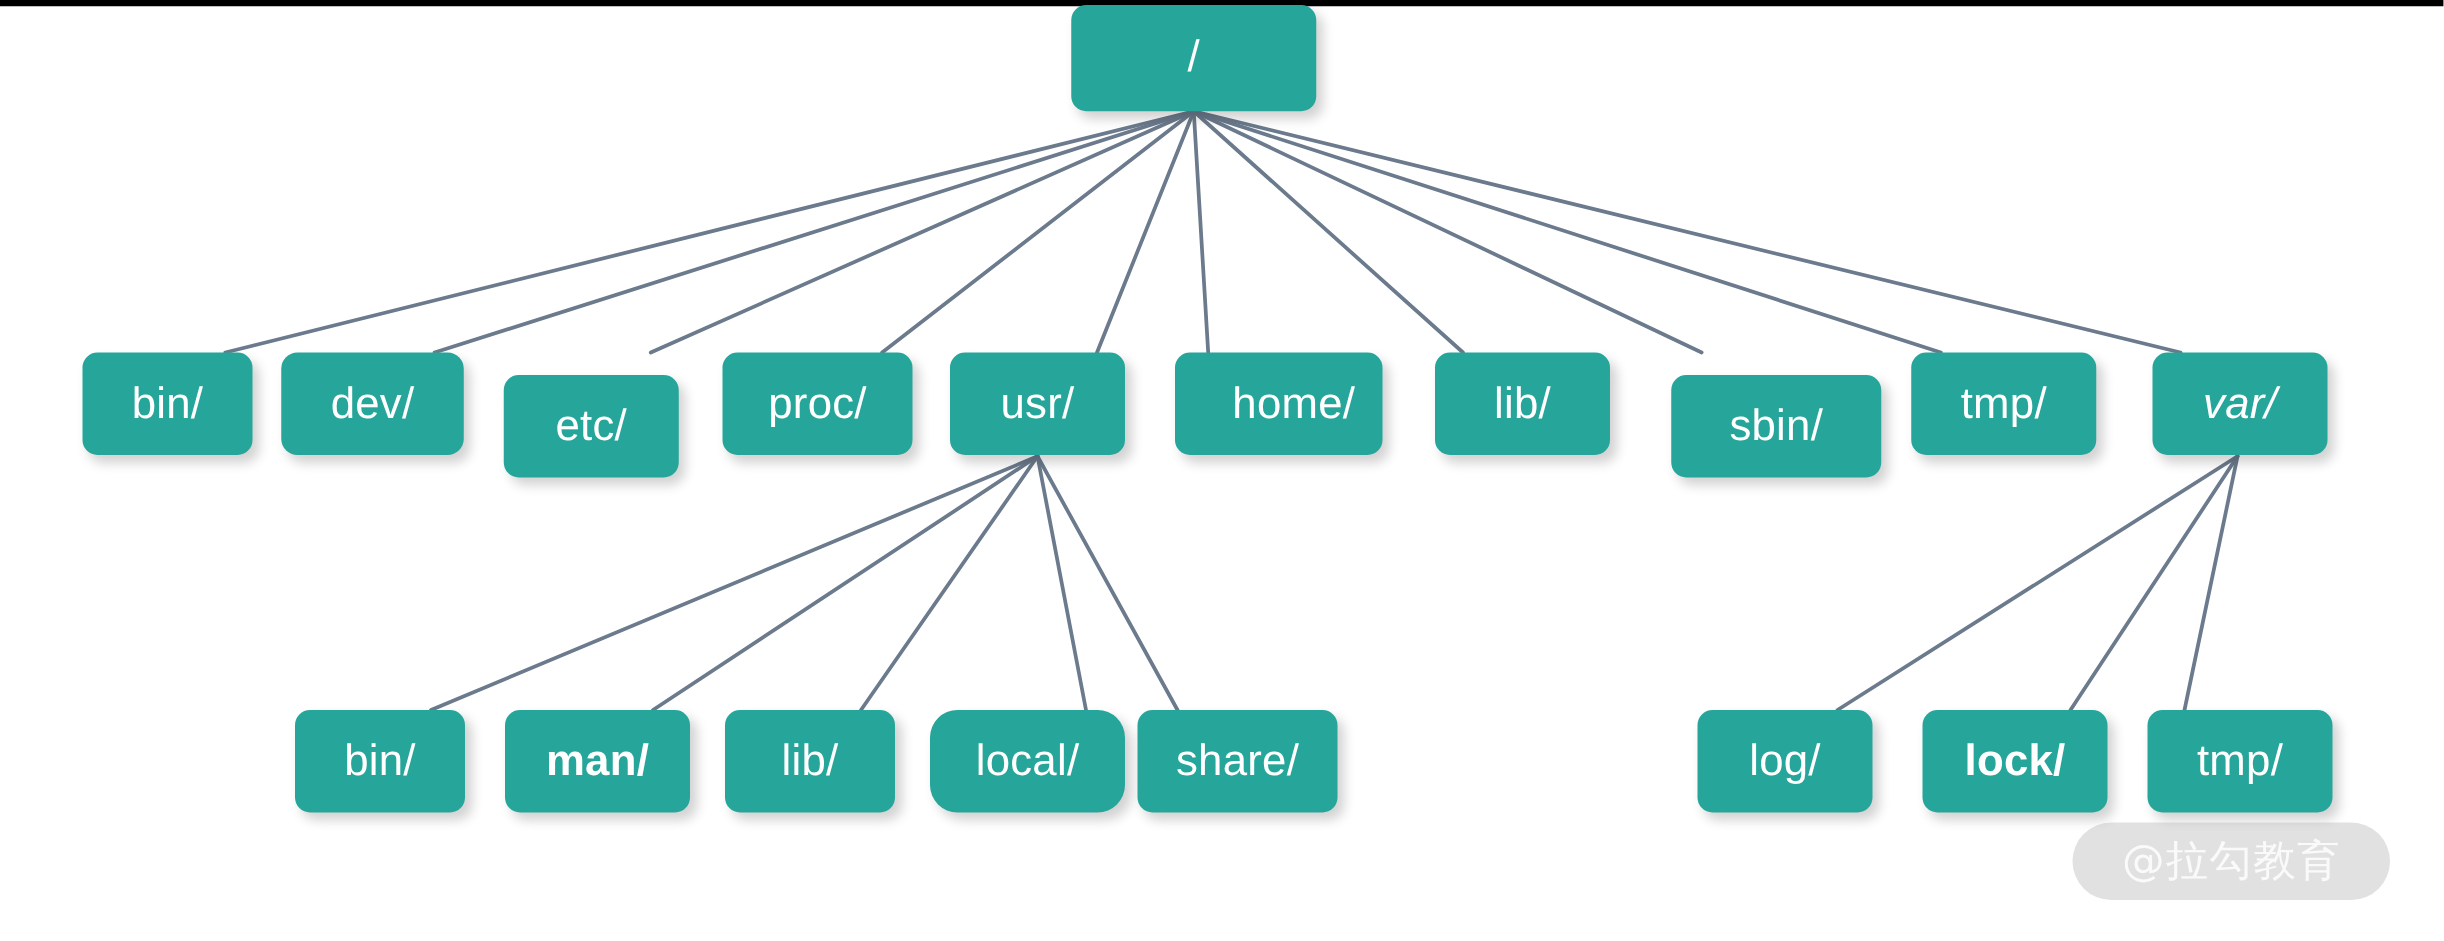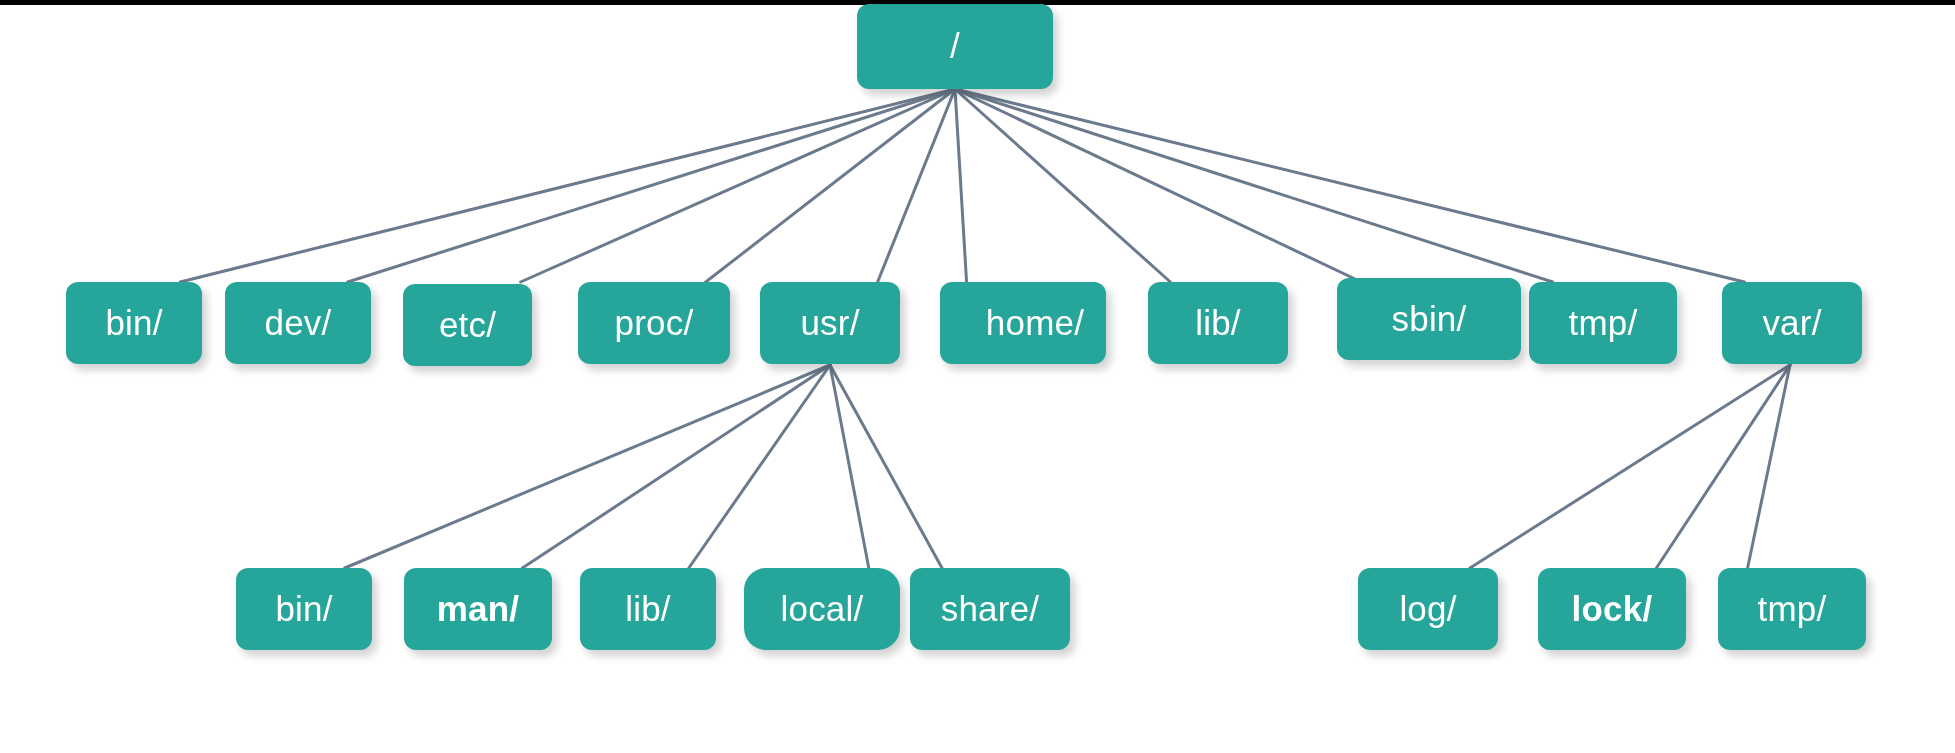--- a/index.html
+++ b/index.html
@@ -102,45 +102,45 @@
 
   <div id="nodes-layer">
 
     <div class="node" id="n-root" style="left: 857px; top: 4px; width: 196px; height: 85px;">
       <span class="node-label">/</span>
     </div>
 
     <div class="node" id="n-l2-0" style="left: 66px; top: 282px; width: 136px; height: 82px;">
       <span class="node-label">bin/</span>
     </div>
-    <div class="node" id="n-l2-1" style="left: 225px; top: 282px; width: 146px; height: 82px;">
+    <div class="node" id="n-l2-1" style="left: 225px; top: 282px; width: 146px; height: 82px; border-radius: 13px;">
       <span class="node-label">dev/</span>
     </div>
-    <div class="node" id="n-l2-2" style="left: 403px; top: 284px; width: 129px; height: 82px;">
+    <div class="node" id="n-l2-2" style="left: 403px; top: 300px; width: 140px; height: 82px;">
       <span class="node-label">etc/</span>
     </div>
     <div class="node" id="n-l2-3" style="left: 578px; top: 282px; width: 152px; height: 82px;">
       <span class="node-label">proc/</span>
     </div>
     <div class="node" id="n-l2-4" style="left: 760px; top: 282px; width: 140px; height: 82px; text-align: right;">
       <span class="node-label">usr/</span>
     </div>
     <div class="node" id="n-l2-5" style="left: 940px; top: 282px; width: 166px; height: 82px; padding-left: 24px;">
       <span class="node-label">home/</span>
     </div>
     <div class="node" id="n-l2-6" style="left: 1148px; top: 282px; width: 140px; height: 82px;">
       <span class="node-label">lib/</span>
     </div>
-    <div class="node" id="n-l2-7" style="left: 1337px; top: 278px; width: 184px; height: 82px;">
+    <div class="node" id="n-l2-7" style="left: 1337px; top: 300px; width: 168px; height: 82px;">
       <span class="node-label">sbin/</span>
     </div>
     <div class="node" id="n-l2-8" style="left: 1529px; top: 282px; width: 148px; height: 82px;">
       <span class="node-label">tmp/</span>
     </div>
-    <div class="node" id="n-l2-9" style="left: 1722px; top: 282px; width: 140px; height: 82px;">
+    <div class="node" id="n-l2-9" style="left: 1722px; top: 282px; width: 140px; height: 82px; font-style: italic;">
       <span class="node-label">var/</span>
     </div>
 
     <div class="node" id="n-l3-0" style="left: 236px; top: 568px; width: 136px; height: 82px;">
       <span class="node-label">bin/</span>
     </div>
     <div class="node" id="n-l3-1" style="left: 404px; top: 568px; width: 148px; height: 82px; font-weight: bold;">
       <span class="node-label">man/</span>
     </div>
     <div class="node" id="n-l3-2" style="left: 580px; top: 568px; width: 136px; height: 82px;">
@@ -157,14 +157,17 @@
     </div>
     <div class="node" id="n-l3-6" style="left: 1538px; top: 568px; width: 148px; height: 82px; font-weight: bold;">
       <span class="node-label">lock/</span>
     </div>
     <div class="node" id="n-l3-7" style="left: 1718px; top: 568px; width: 148px; height: 82px;">
       <span class="node-label">tmp/</span>
     </div>
 
   </div>
 
+  <div id="watermark" style="left: 1658px; top: 658px; width: 254px; height: 62px;">
+    <span id="watermark-text">@拉勾教育</span>
+  </div>
 
 </div>
 
 </body></html>

